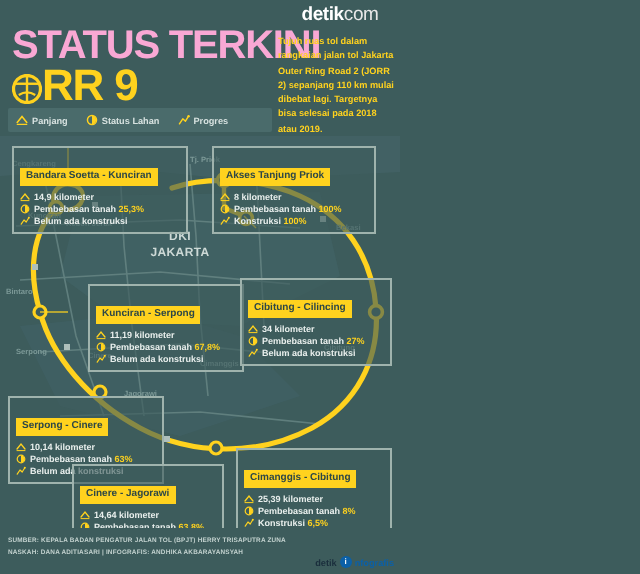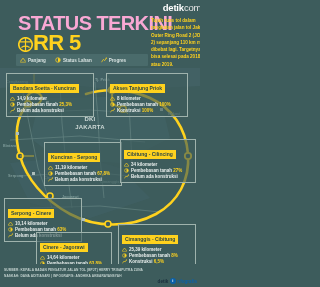--- a/index.html
+++ b/index.html
@@ -5,21 +5,21 @@
   html,body{margin:0;padding:0;}
   body{
     width:200px;height:287px;overflow:hidden;
     background:#3d5c5c;
     font-family:"Liberation Sans", sans-serif;
     position:relative;
   }
   #infographic{position:absolute;inset:0;width:200px;height:287px;overflow:hidden;}
 
   
-  .header{position:absolute;left:12px;top:0;width:200px;height:54px;}
+  .header{position:absolute;left:0;top:0;width:200px;height:54px;}
   .logo-box{position:absolute;right:0;top:0;width:60px;height:15px;background:#3d5c5c;
     display:flex;align-items:center;justify-content:center;}
   .logo-text{font-size:9.5px;font-weight:bold;color:#ffffff;letter-spacing:-.2px;}
   .logo-text .lite{font-weight:normal;color:#e8e8e8;}
 
   .title1{position:absolute;left:6px;top:13px;font-size:20px;font-weight:bold;
     color:#f9a8d4;letter-spacing:-.6px;line-height:1;}
   .title2{position:absolute;left:6px;top:32px;font-size:22px;font-weight:bold;
     color:#ffd21e;letter-spacing:-.6px;line-height:1;display:flex;align-items:center;}
   .jct{display:inline-block;width:15px;height:15px;position:relative;margin:0 0px;vertical-align:middle;}
@@ -81,21 +81,21 @@
 
     <div class="title2">
       <span class="jct">
         <svg width="15" height="15" viewBox="0 0 20 20">
           <circle cx="10" cy="10" r="9" fill="none" stroke="#ffd21e" stroke-width="2.2"></circle>
           <path d="M10 1.5 L10 18.5" stroke="#ffd21e" stroke-width="1.6"></path>
           <path d="M2.2 6.5 L17.8 6.5" stroke="#ffd21e" stroke-width="1.6"></path>
           <path d="M4.5 14 Q10 10.5 15.5 14" stroke="#ffd21e" stroke-width="1.5" fill="none"></path>
         </svg>
       </span>
-      <span>RR 5</span>
+      <span>RR 9</span>
     </div>
 
     <div class="blurb">Tujuh ruas tol dalam rangkaian jalan tol Jakarta Outer Ring Road 2 (JORR 2) sepanjang 110 km mulai dibebat lagi. Targetnya bisa selesai pada 2018 atau 2019.</div>
 
     <div class="legend">
       <div class="leg">
         <svg class="ic" width="6" height="6" viewBox="0 0 10 10">
           <path d="M1 7 L5 2 L9 7" stroke="#ffd21e" stroke-width="1.3" fill="none" stroke-linecap="round"></path>
           <path d="M1 8.6 L9 8.6" stroke="#ffd21e" stroke-width="1" stroke-linecap="round"></path>
         </svg>

